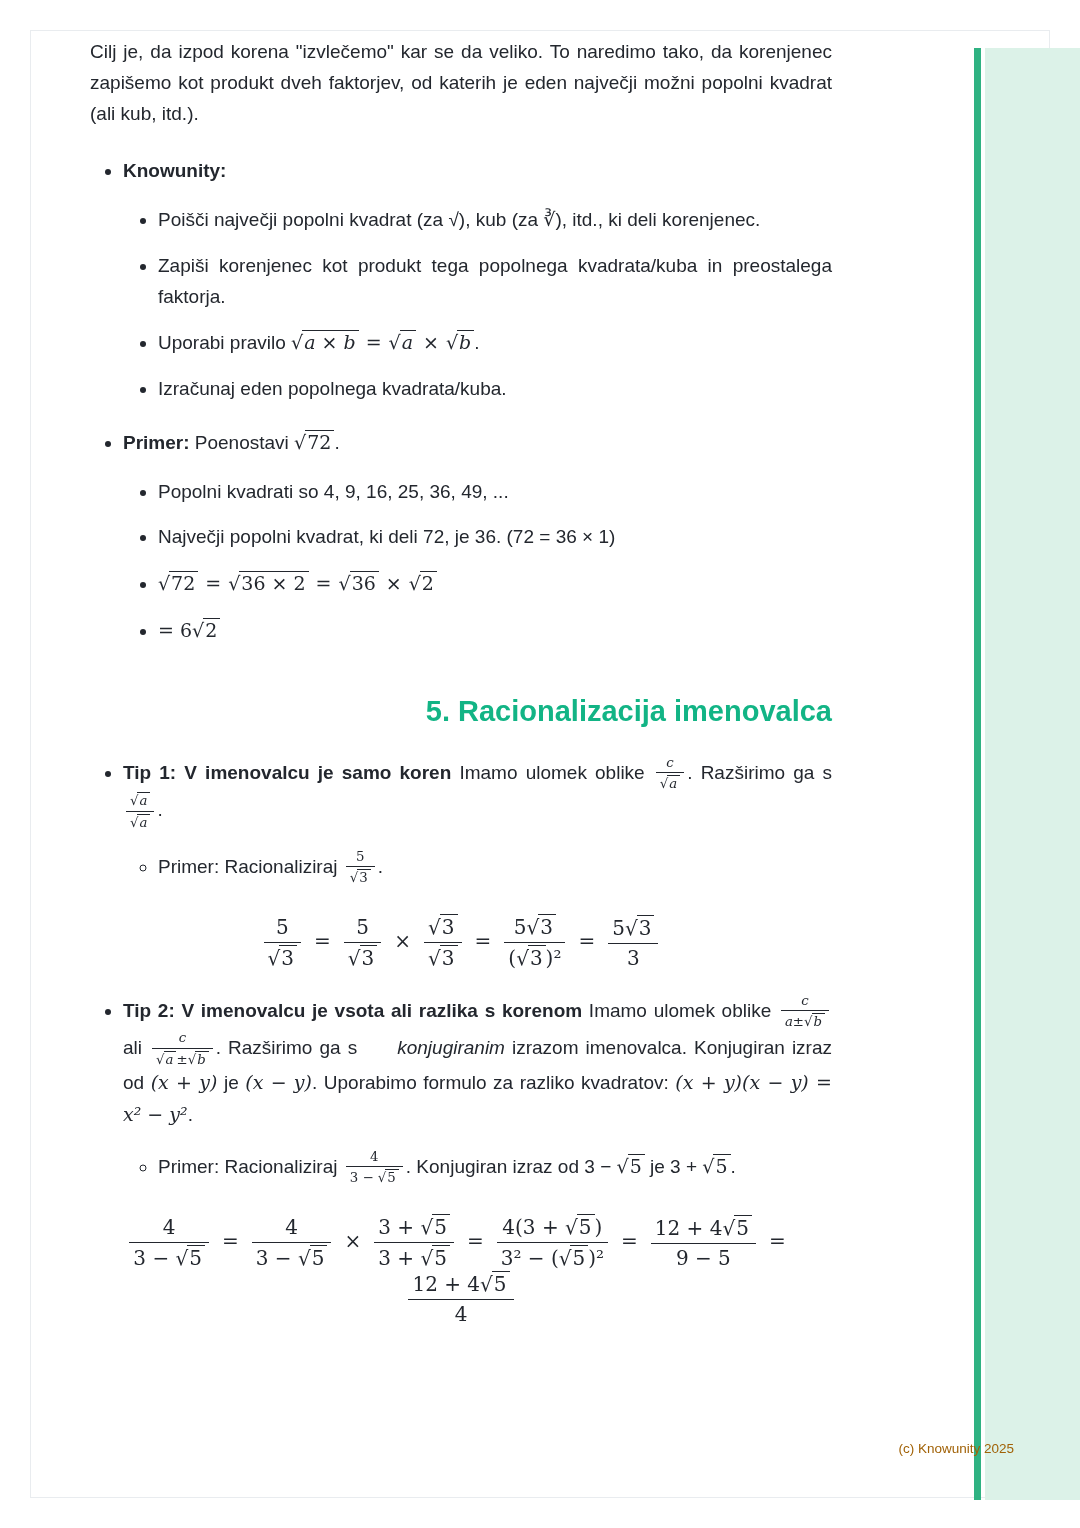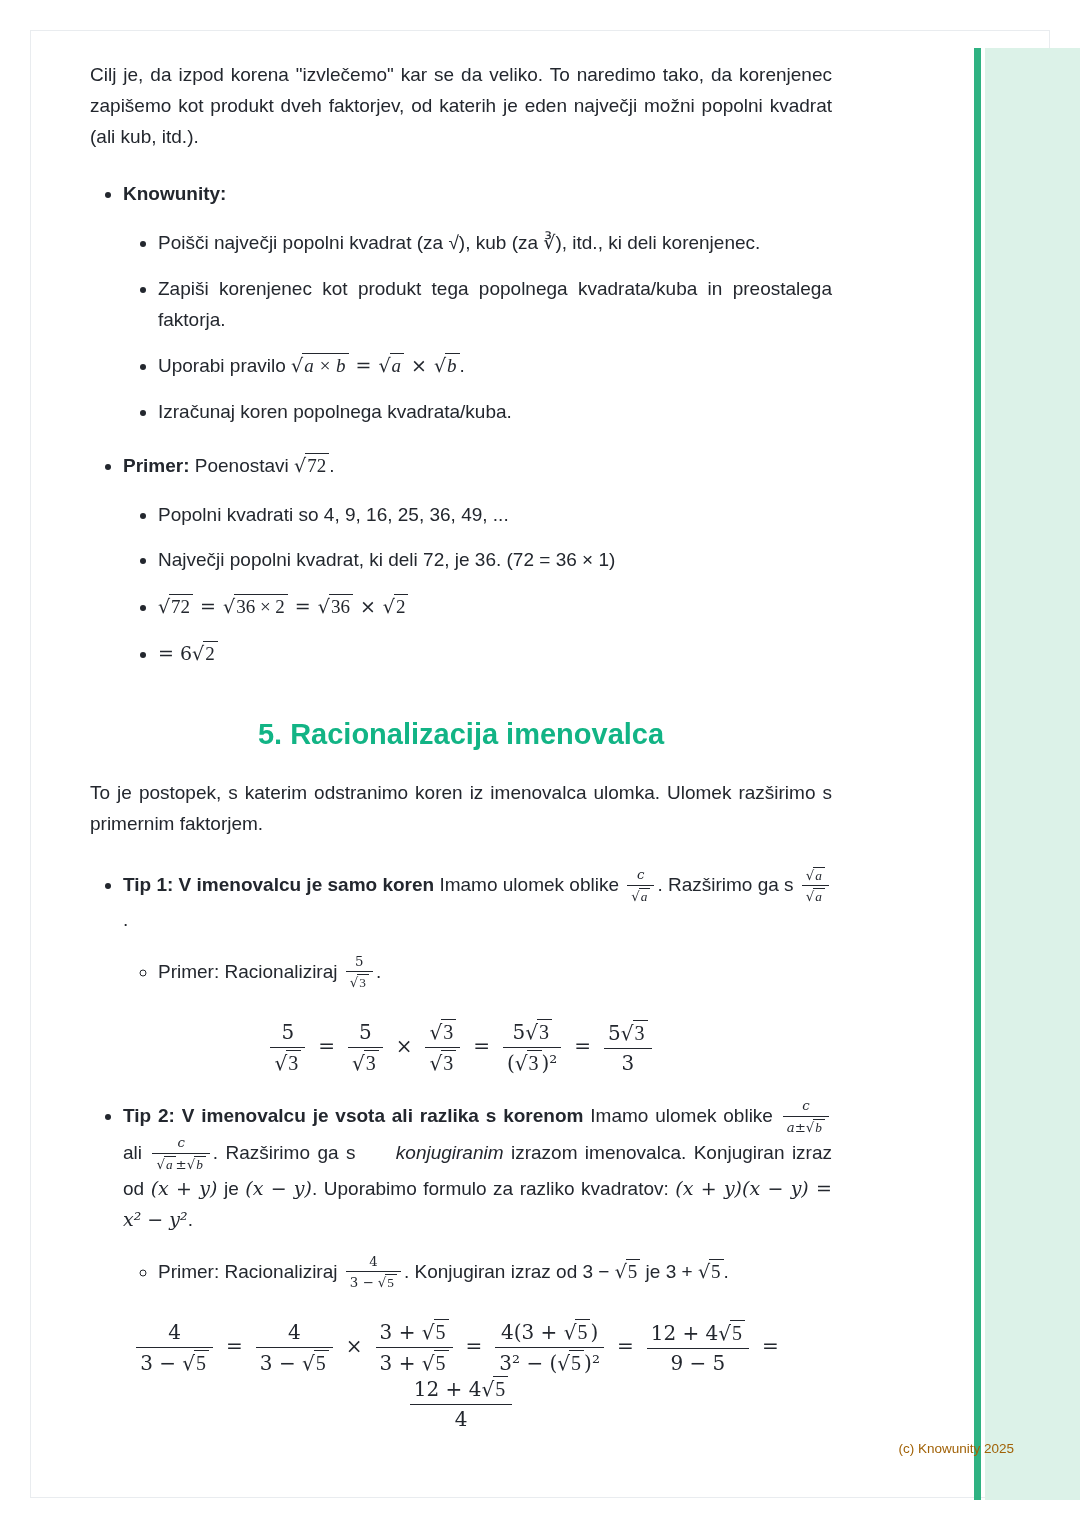--- a/index.html
+++ b/index.html
@@ -6,35 +6,35 @@
   html, body { margin: 0; padding: 0; }
   body {
     width: 1080px; height: 1528px; position: relative; overflow: hidden;
     background: #ffffff;
     font-family: "Liberation Sans", "DejaVu Sans", sans-serif;
     color: #23272e;
   }
   .page-frame { position: absolute; left: 30px; top: 30px; right: 30px; bottom: 30px; border: 1px solid #e9ecef; }
   .stripe-dark { position: absolute; top: 48px; bottom: 28px; right: 99px; width: 7px; background: #2fb282; }
   .stripe-light { position: absolute; top: 48px; bottom: 28px; right: 0; width: 95px; background: #dcf2e8; }
-  .content { position: absolute; left: 90px; top: 60px; width: 742px; font-size: 19px; line-height: 1.62; text-align: justify; }
+  .content { position: absolute; left: 90px; top: 37px; width: 742px; font-size: 19px; line-height: 1.62; text-align: justify; }
   .para { margin: 0 0 27px; }
   .bold { font-weight: 700; }
   .it { font-style: italic; margin-left: 33px; }
   ul.l1 { list-style: disc; margin: 0 0 14px; padding-left: 33px; }
   li.li1 { margin-bottom: 22px; }
   ul.l2 { list-style: disc; margin: 18px 0 0; padding-left: 35px; }
   ul.l2.circ { list-style: circle; }
   li.li2 { margin-bottom: 15px; }
-  h2.h-green { margin: 46px 0 26px; font-size: 29px; line-height: 1.25; color: #12b485; font-weight: 700; text-align: center; }
+  h2.h-green { margin: 46px 0 26px; font-size: 29px; line-height: 1.25; color: #12b485; font-weight: 700; text-align: right; }
   .math { font-family: "DejaVu Serif", "Liberation Serif", serif; }
   .mi { font-style: italic; }
   .sq { white-space: nowrap; }
   .rs { font-style: normal; }
-  .rb { display: inline-block; border-top: 1.3px solid currentColor; line-height: 1.12; padding: 1px 3px 0 2px; margin-left: -1px; font-family: Liberation Serif, serif; }
+  .rb { display: inline-block; border-top: 1.3px solid currentColor; line-height: 1.12; padding: 1px 3px 0 2px; margin-left: -1px; }
   .opi { margin: 0 7px; }
   .op { margin: 0 10px; display: inline-block; }
   .frac { display: inline-flex; flex-direction: column; align-items: center; vertical-align: middle; margin: 0 3px; text-align: center; line-height: 1.25; }
   .frac .num { align-self: stretch; border-bottom: 1.3px solid currentColor; padding: 0 4px 2px; }
   .frac .den { padding: 2px 4px 0; }
   .sfrac { font-size: 0.7em; line-height: 1.15; }
   .display { margin: 28px 0 12px -33px; width: 742px; text-align: center; font-size: 20px; }
   .watermark { position: absolute; right: 66px; bottom: 72px; font-size: 13.5px; color: #a16207; }
 </style>
 </head>
@@ -48,38 +48,37 @@
 
   <p class="para">Cilj je, da izpod korena "izvlečemo" kar se da veliko. To naredimo tako, da korenjenec zapišemo kot produkt dveh faktorjev, od katerih je eden največji možni popolni kvadrat (ali kub, itd.).</p>
 
   <ul class="l1">
     <li class="li1">
       <span class="bold">Knowunity:</span>
       <ul class="l2">
         <li class="li2">Poišči največji popolni kvadrat (za √), kub (za ∛), itd., ki deli korenjenec.</li>
         <li class="li2">Zapiši korenjenec kot produkt tega popolnega kvadrata/kuba in preostalega faktorja.</li>
         <li class="li2"><span>Uporabi pravilo </span><span class="math"><span class="sq"><span class="rs">√</span><span class="rb mi">a × b</span></span><span class="opi">=</span><span class="sq"><span class="rs">√</span><span class="rb mi">a</span></span><span class="opi">×</span><span class="sq"><span class="rs">√</span><span class="rb mi">b</span></span></span><span>.</span></li>
-        <li class="li2">Izračunaj koren popolnega kvadrata/kuba.</li>
+        <li class="li2">Izračunaj eden popolnega kvadrata/kuba.</li>
       </ul>
     </li>
 
     <li class="li1">
       <span class="bold">Primer:</span><span> Poenostavi </span><span class="math"><span class="sq"><span class="rs">√</span><span class="rb">72</span></span></span><span>.</span>
       <ul class="l2">
         <li class="li2">Popolni kvadrati so 4, 9, 16, 25, 36, 49, ...</li>
         <li class="li2">Največji popolni kvadrat, ki deli 72, je 36. (72 = 36 × 1)</li>
         <li class="li2"><span class="math"><span class="sq"><span class="rs">√</span><span class="rb">72</span></span><span class="opi">=</span><span class="sq"><span class="rs">√</span><span class="rb">36 × 2</span></span><span class="opi">=</span><span class="sq"><span class="rs">√</span><span class="rb">36</span></span><span class="opi">×</span><span class="sq"><span class="rs">√</span><span class="rb">2</span></span></span></li>
         <li class="li2"><span class="math"><span>= 6</span><span class="sq"><span class="rs">√</span><span class="rb">2</span></span></span></li>
       </ul>
     </li>
   </ul>
 
   <h2 class="h-green">5. Racionalizacija imenovalca</h2>
 
-  <p class="para">To je postopek, s katerim odstranimo koren iz imenovalca ulomka. Ulomek razširimo s primernim faktorjem.</p>
 
   <ul class="l1">
     <li class="li1">
       <span class="bold">Tip 1: V imenovalcu je samo koren</span><span> Imamo ulomek oblike </span><span class="frac sfrac math">
           <span class="num mi">c</span>
           <span class="den"><span class="sq"><span class="rs">√</span><span class="rb mi">a</span></span></span>
         </span><span>. Razširimo ga s </span><span class="frac sfrac math">
           <span class="num"><span class="sq"><span class="rs">√</span><span class="rb mi">a</span></span></span>
           <span class="den"><span class="sq"><span class="rs">√</span><span class="rb mi">a</span></span></span>
         </span><span>.</span>

